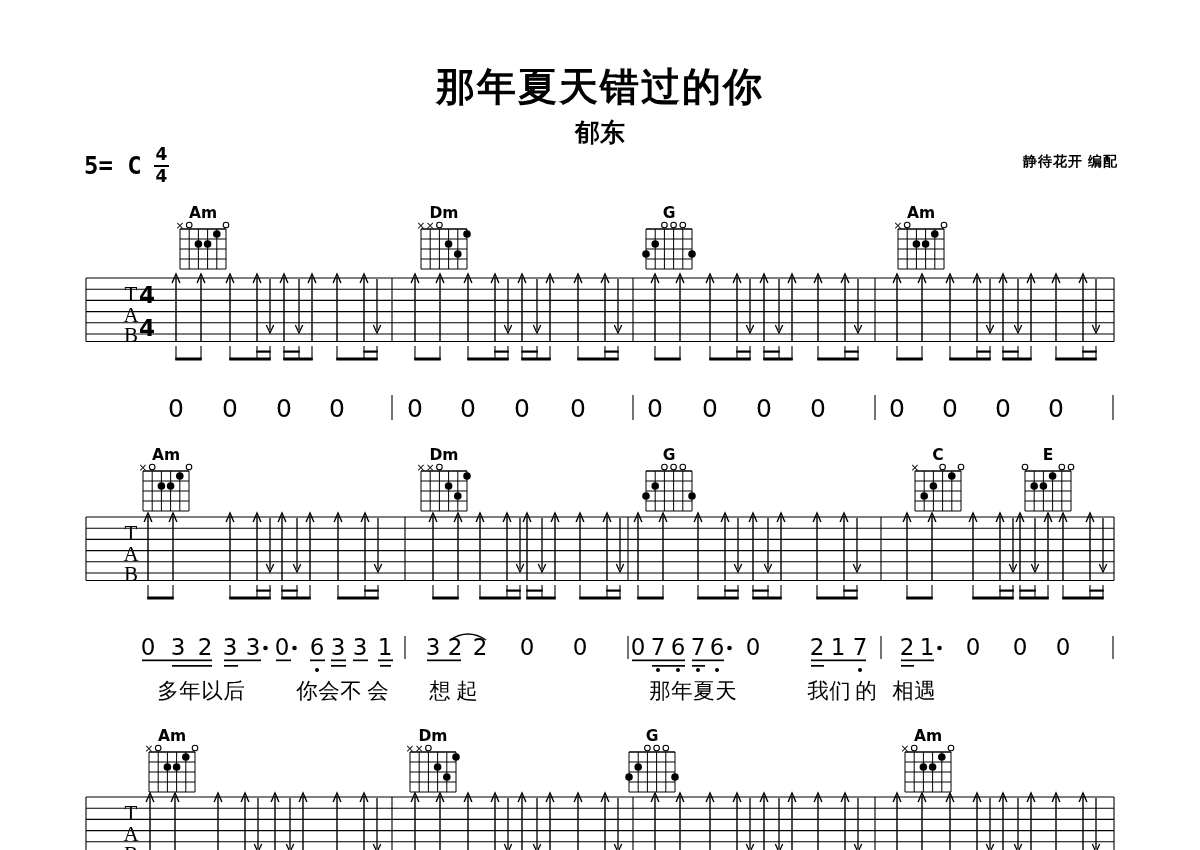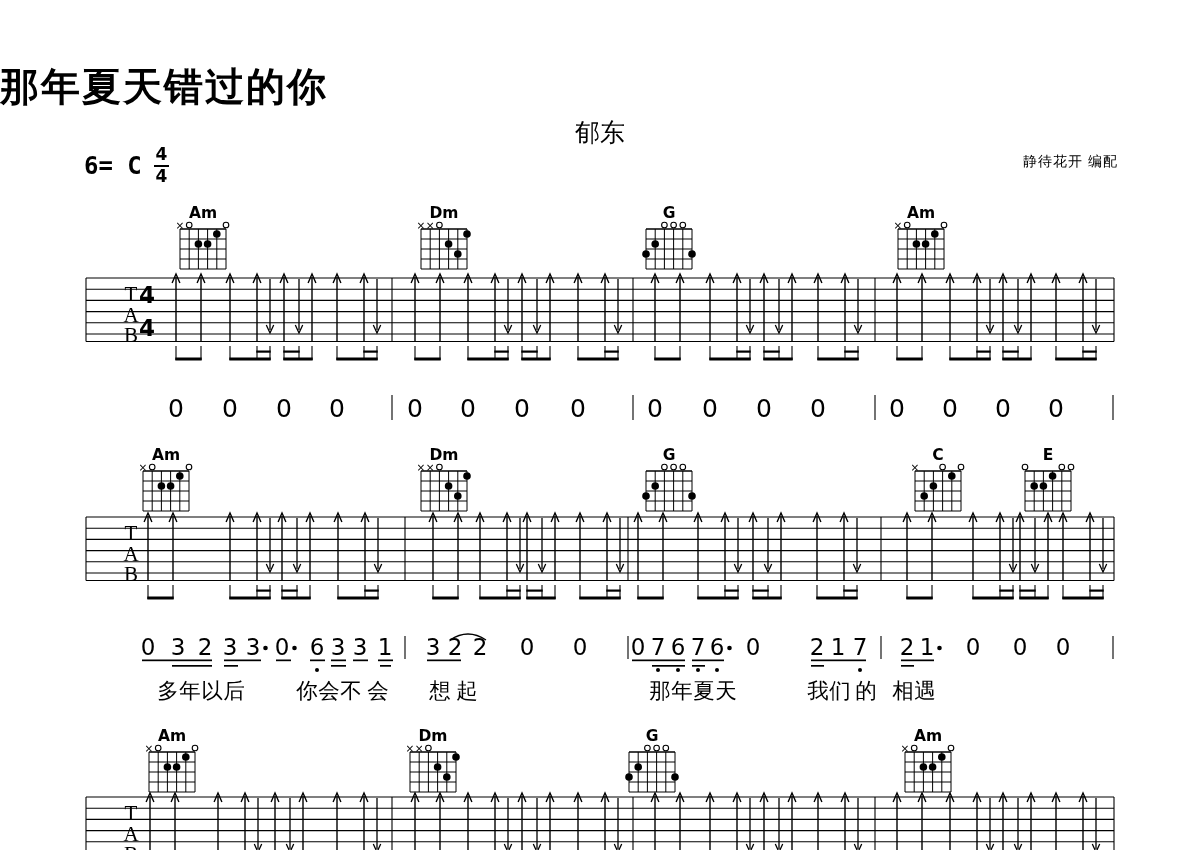--- a/index.html
+++ b/index.html
@@ -1,35 +1,35 @@
 <!DOCTYPE html>
 <html><head>
 <meta charset="utf-8">
 <style>
   html,body{margin:0;padding:0;}
   body{width:1200px;height:850px;overflow:hidden;background:#ffffff;position:relative;
        font-family:"Liberation Sans",sans-serif;color:#000;}
-  .abs{position:absolute;}
-  #title{top:60px;left:0;right:0;font-size:39px;font-weight:bold;letter-spacing:2px;}
+  .abs{position:absolute;font-weight:bold;}
+  #title{top:60px;left:0;right:0;text-align:center;font-size:39px;font-weight:bold;letter-spacing:2px;}
   #artist{top:116px;left:0;right:0;text-align:center;font-size:25px;}
   #keyline{top:146px;left:84px;display:flex;align-items:center;font-size:24px;font-weight:600;
            font-family:"DejaVu Sans Mono",monospace;}
   .frac{display:inline-flex;flex-direction:column;align-items:center;margin-left:12px;
         font-size:17px;font-weight:bold;line-height:1.05;font-family:"DejaVu Sans",sans-serif;}
   .fbar{display:block;width:15px;height:2px;background:#000;margin:1px 0;}
   #credit{top:153px;right:82px;font-size:14px;letter-spacing:1px;}
   #sheet{position:absolute;left:0;top:0;}
 </style>
 </head>
 <body>
 
 <div class="abs" id="title">那年夏天错过的你</div>
 <div class="abs" id="artist">郁东</div>
 <div class="abs" id="keyline">
-  <span>6= C</span>
+  <span>5= C</span>
   <span class="frac">
     <span>4</span>
     <span class="fbar"></span>
     <span>4</span>
   </span>
 </div>
 <div class="abs" id="credit">静待花开 编配</div>
 
 <svg id="sheet" width="1200" height="850" viewBox="0 0 1200 850">
     <g>

